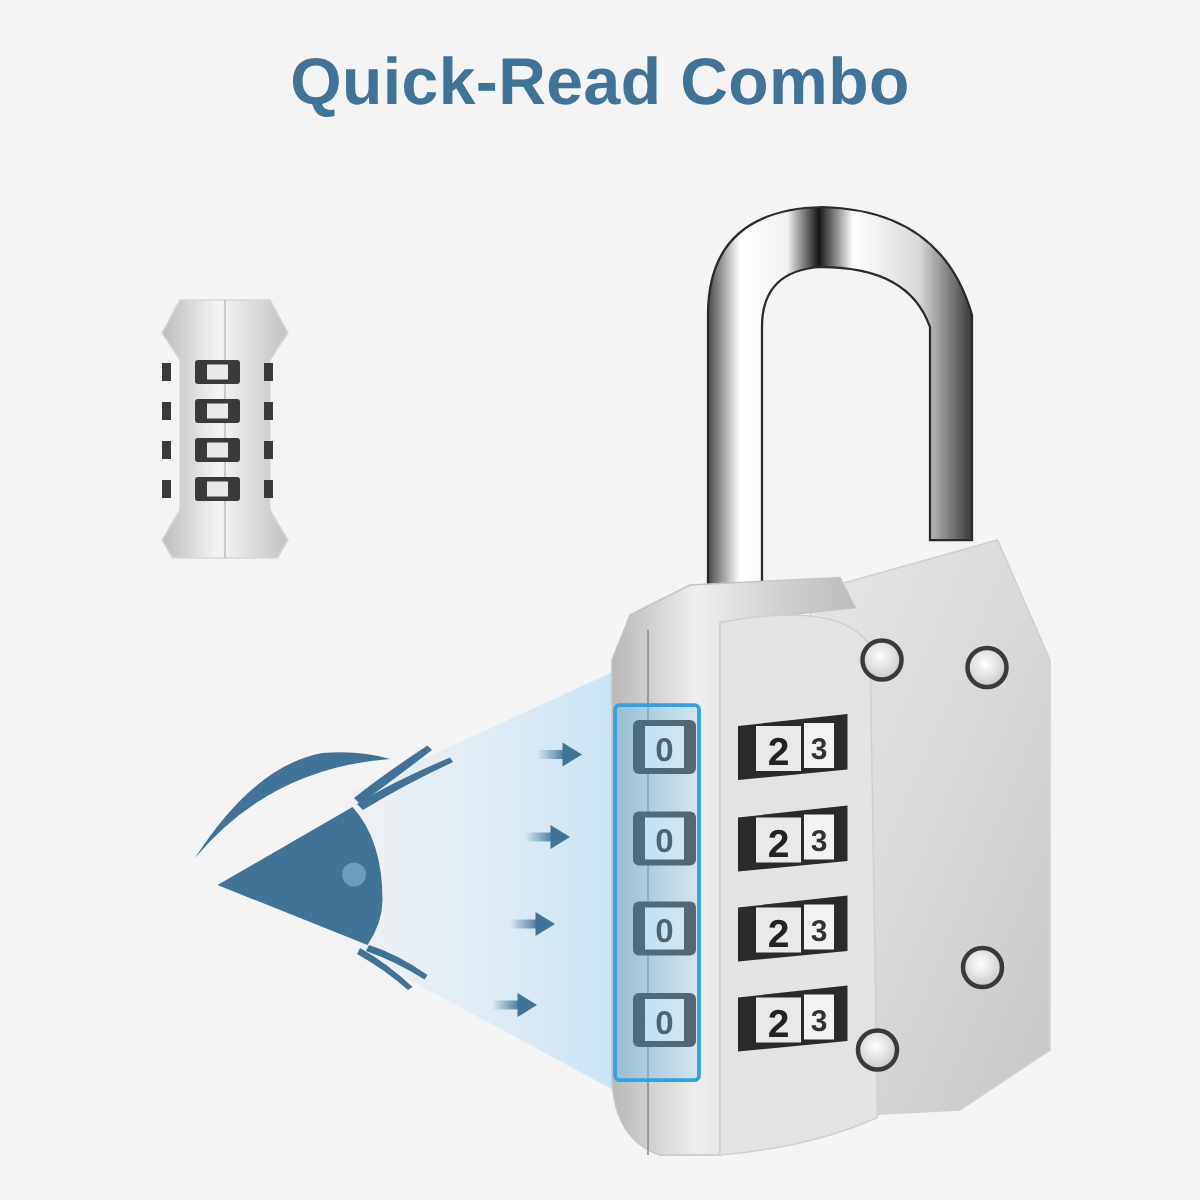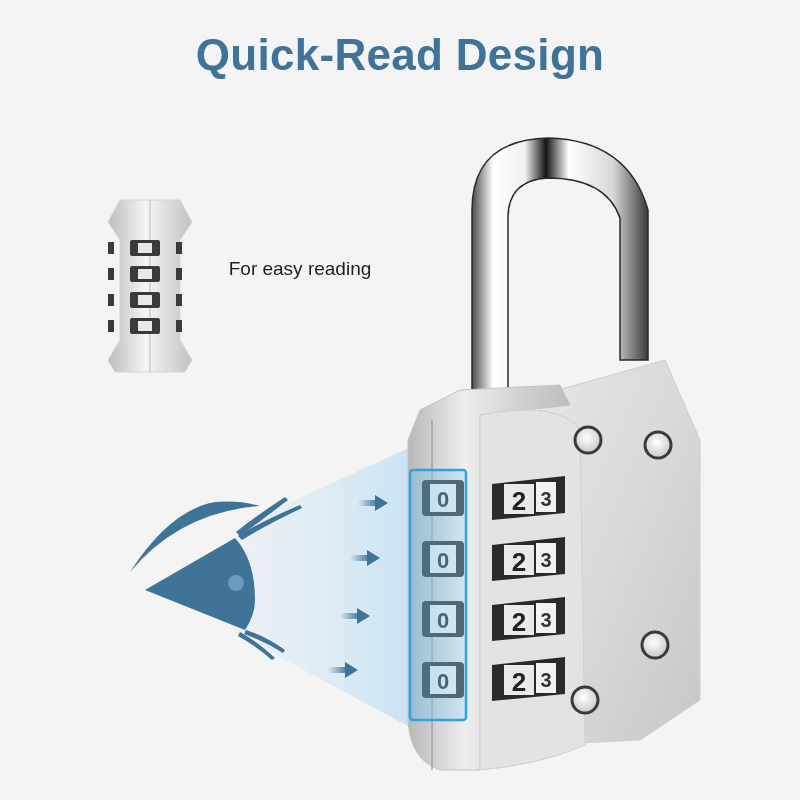--- a/index.html
+++ b/index.html
@@ -31,24 +31,23 @@
     }
     svg.scene { position: absolute; left: 0; top: 0; }
     .digit {
       font-family: "Liberation Sans", sans-serif;
       font-weight: bold;
     }
   </style>
 </head>
 <body>
 
-<div class="title">Quick-Read Design</div>
+<div class="title">Quick-Read Combo</div>
 
 <div class="combo-caption">
-  <div class="sub">For easy reading</div>
 </div>
 
 <svg class="scene" width="800" height="800" viewBox="0 0 800 800">
   <defs>
     <linearGradient id="beam" x1="0" y1="0" x2="1" y2="0">
       <stop offset="0" stop-color="#d3e6f3" stop-opacity="0.1"></stop>
       <stop offset="0.4" stop-color="#dbeaf5" stop-opacity="0.7"></stop>
       <stop offset="1" stop-color="#c6e2f4" stop-opacity="0.95"></stop>
     </linearGradient>
     <linearGradient id="chrome" x1="0" y1="0" x2="1" y2="0">

